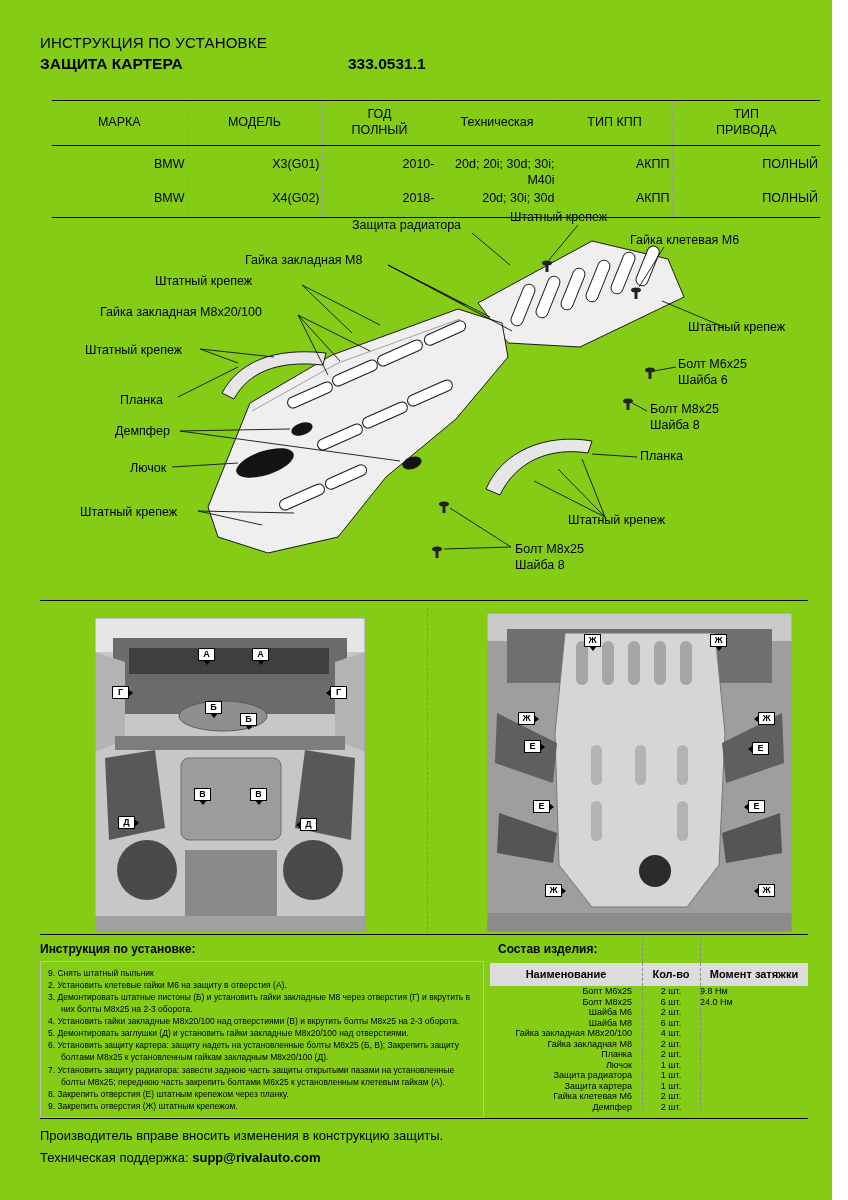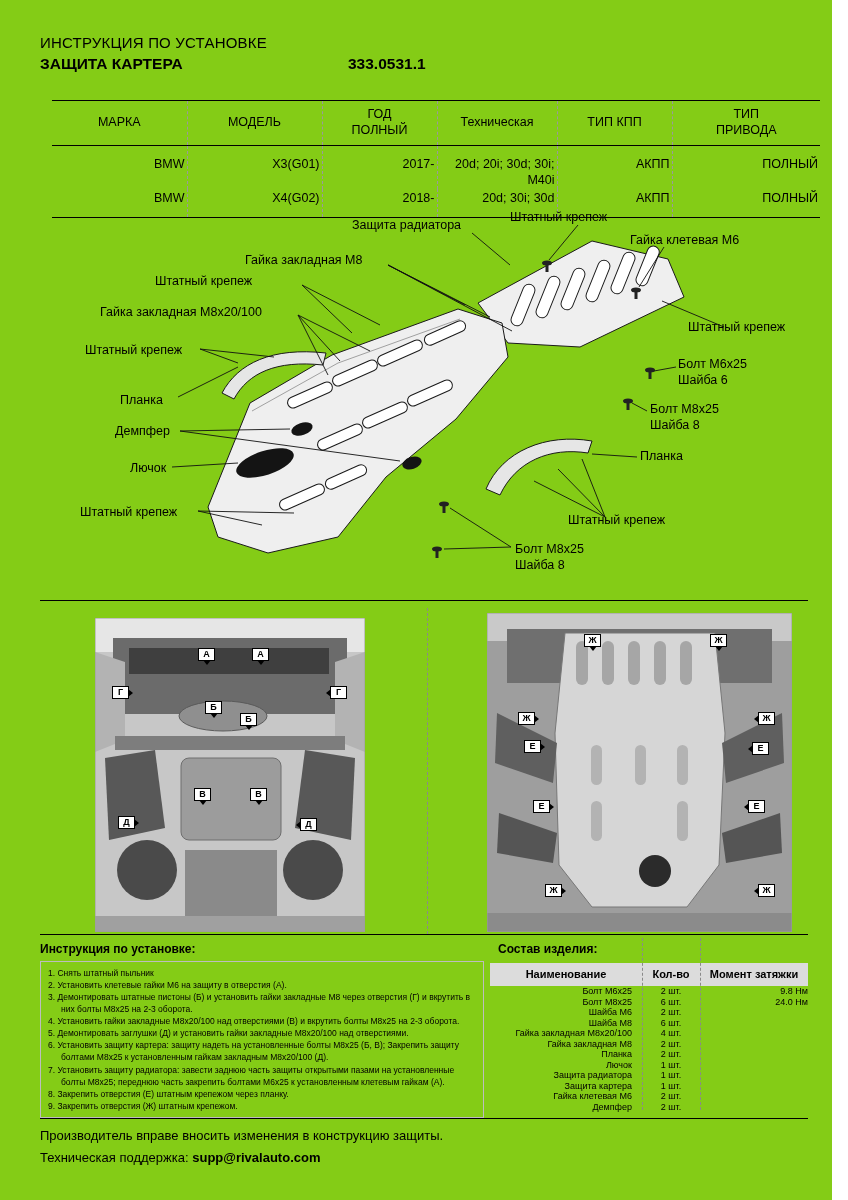--- a/index.html
+++ b/index.html
@@ -46,21 +46,21 @@
   .steps-box{margin-top:5px;border:1px solid #bdbdbd;padding:5px 7px;font-size:8.5px;line-height:1.42}
   .step{padding-left:13px;text-indent:-13px}
   .comp{position:absolute;left:450px;top:0;width:318px;height:170px}
   .comp .sec-title{margin:0 0 7px 8px}
   .comp-dash{position:absolute;top:-4px;height:172px;border-left:1px dashed #8a8a8a;z-index:2}
   .comp-table{width:318px;border-collapse:collapse;table-layout:fixed}
   .comp-table .chdr{background:#dcdcdc;font-weight:700;font-size:11px;height:23px;text-align:center;vertical-align:middle}
   .comp-table td{font-size:9px;line-height:10.5px;height:10.5px;vertical-align:middle}
   .cname{text-align:right;padding-right:10px}
   .cqty{text-align:center}
-  .ctrq{text-align:right}
+  .ctrq{text-align:left}
 
   
   .footer{position:absolute;left:40px;top:1128px;width:768px;font-size:13px}
   .footer .f2{margin-top:7px}
   .femail{font-weight:700}
 </style>
 </head>
 <body>
 
 <div class="page">
@@ -91,21 +91,21 @@
         <th>Техническая</th>
         <th>ТИП КПП</th>
         <th>ТИП
 ПРИВОДА</th>
       </tr>
     </thead>
     <tbody>
       <tr>
         <td>BMW</td>
         <td>X3(G01)</td>
-        <td>2017-</td>
+        <td>2010-</td>
         <td>20d; 20i; 30d; 30i; M40i</td>
         <td>АКПП</td>
         <td>ПОЛНЫЙ</td>
       </tr>
       <tr>
         <td>BMW</td>
         <td>X4(G02)</td>
         <td>2018-</td>
         <td>20d; 30i; 30d</td>
         <td>АКПП</td>
@@ -306,21 +306,21 @@
       <div class="marker arr-left" style="left:271px;top:271px"><span>Ж</span></div>
     </div>
   </div>
 
   <div class="hr" style="top:934px"></div>
 
   <div class="bottom">
     <div class="inst">
       <div class="sec-title">Инструкция по установке:</div>
       <div class="steps-box">
-        <div class="step">1. Снять штатный пыльник</div>
+        <div class="step">9. Снять штатный пыльник</div>
         <div class="step">2. Установить клетевые гайки М6 на защиту в отверстия (А).</div>
         <div class="step">3. Демонтировать штатные пистоны (Б) и установить гайки закладные М8 через отверстия (Г) и вкрутить в них болты М8х25 на 2-3 оборота.</div>
         <div class="step">4. Установить гайки закладные М8х20/100 над отверстиями (В) и вкрутить болты М8х25 на 2-3 оборота.</div>
         <div class="step">5. Демонтировать заглушки (Д) и установить гайки закладные М8х20/100 над отверстиями.</div>
         <div class="step">6. Установить защиту картера: защиту надеть на установленные болты М8х25 (Б, В); Закрепить защиту болтами М8х25 к установленным гайкам закладным М8х20/100 (Д).</div>
         <div class="step">7. Установить защиту радиатора: завести заднюю часть защиты открытыми пазами на установленные болты М8х25; переднюю часть закрепить болтами М6х25 к установленным клетевым гайкам (А).</div>
         <div class="step">8. Закрепить отверстия (Е) штатным крепежом через планку.</div>
         <div class="step">9. Закрепить отверстия (Ж) штатным крепежом.</div>
       </div>
     </div>

